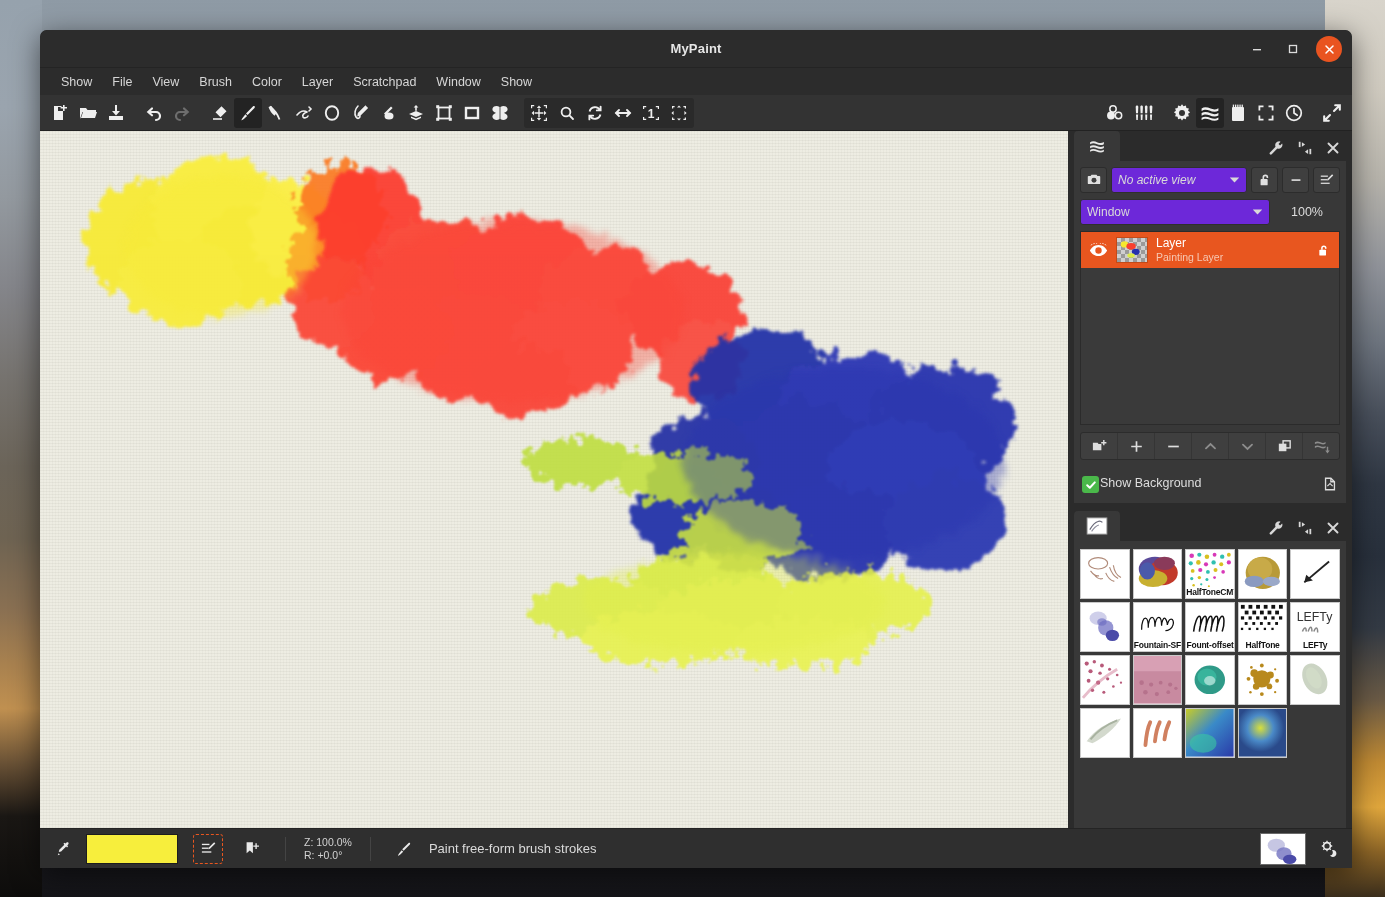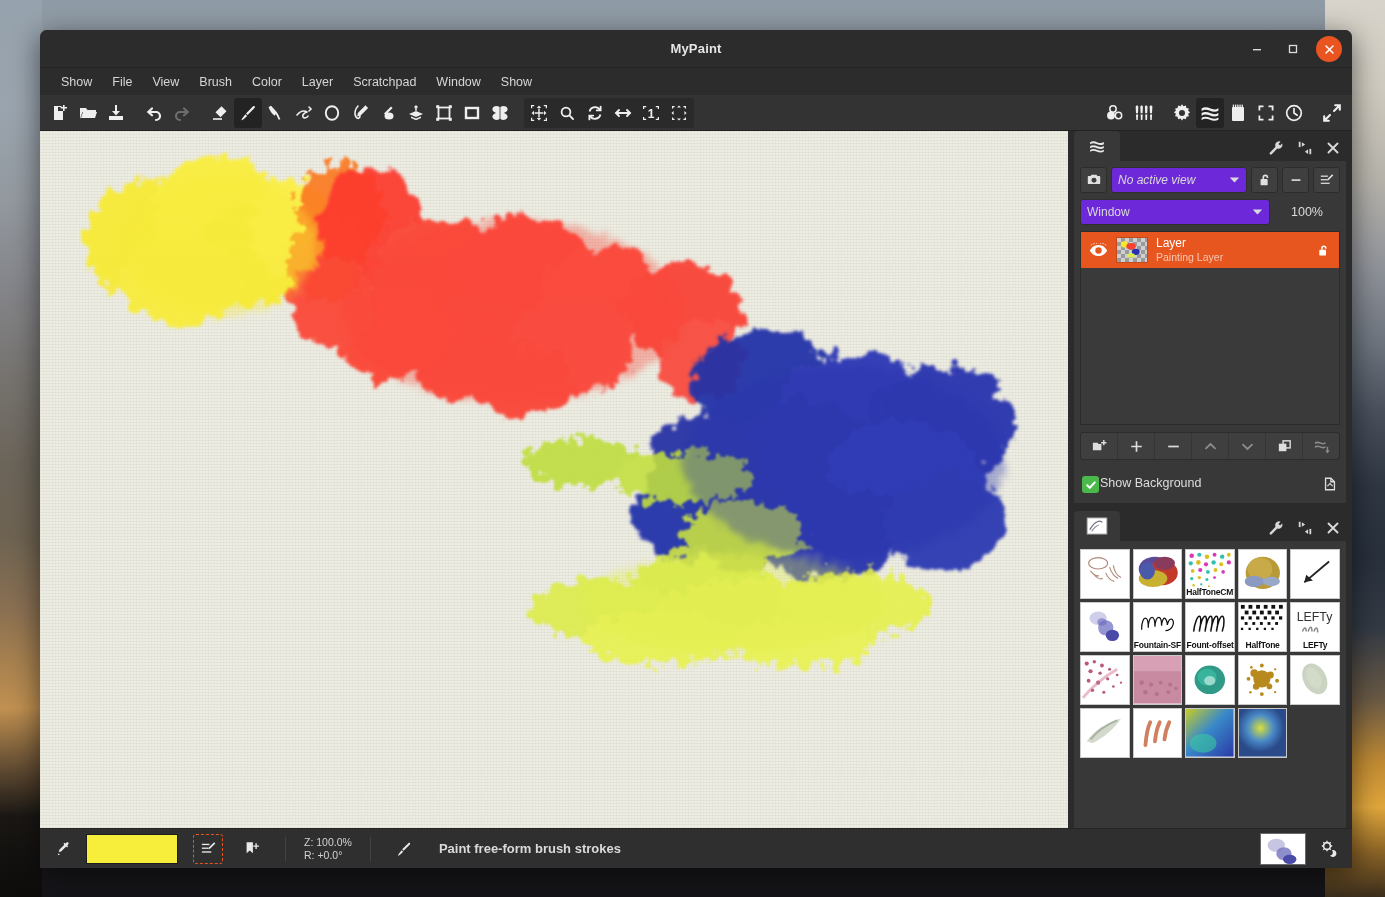--- a/index.html
+++ b/index.html
@@ -175,21 +175,21 @@
     border-top: 1px solid #242424;
   }
   .sb-btn { width: 30px; height: 30px; display: flex; align-items: center; justify-content: center; color: #eaeaea; cursor: pointer; }
   .color-swatch { width: 92px; height: 30px; background: #f7ee3c; border: 1px solid #1d1d1d; cursor: pointer; }
   .sb-edit {
     width: 30px; height: 30px; display: flex; align-items: center; justify-content: center;
     color: #eaeaea; border: 1px dashed #e8561f; border-radius: 3px; margin-left: 7px; cursor: pointer;
   }
   .sb-sep { width: 1px; height: 24px; background: #444; margin: 0 10px; }
   .zr { color: #d3d3d3; font-size: 10.5px; line-height: 13px; }
-  .status-text { color: #dadada; font-size: 13px; margin-left: 12px; font-weight: bold; }
+  .status-text { color: #dadada; font-size: 13px; margin-left: 2px; }
   .sb-right { margin-left: auto; display: flex; align-items: center; gap: 8px; }
   .brush-preview {
     width: 46px; height: 32px; background: #fff; border: 1px solid #6a6a6a; position: relative; overflow: hidden; cursor: pointer;
   }
 </style>
 </head>
 <body>
 
 <div class="wall-left"></div>
 <div class="wall-right"></div>

